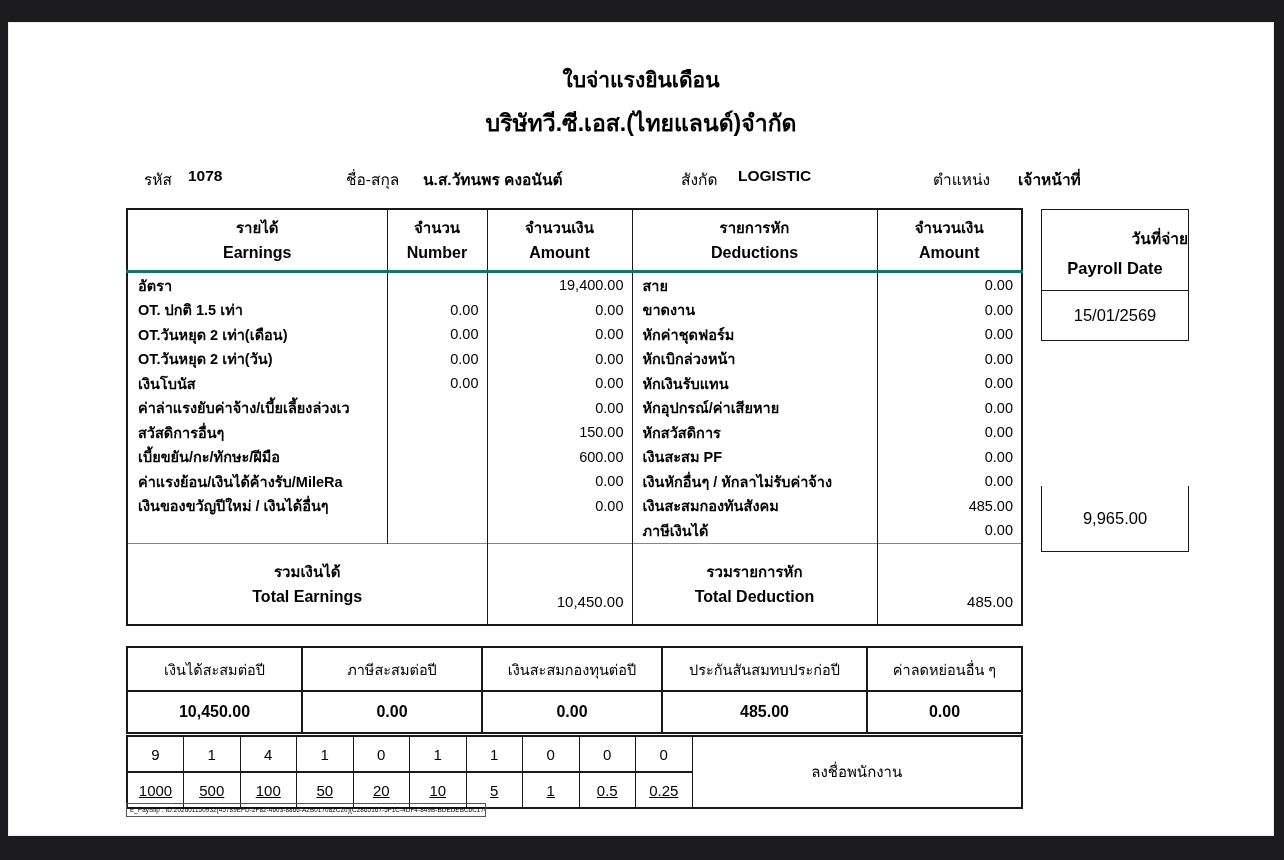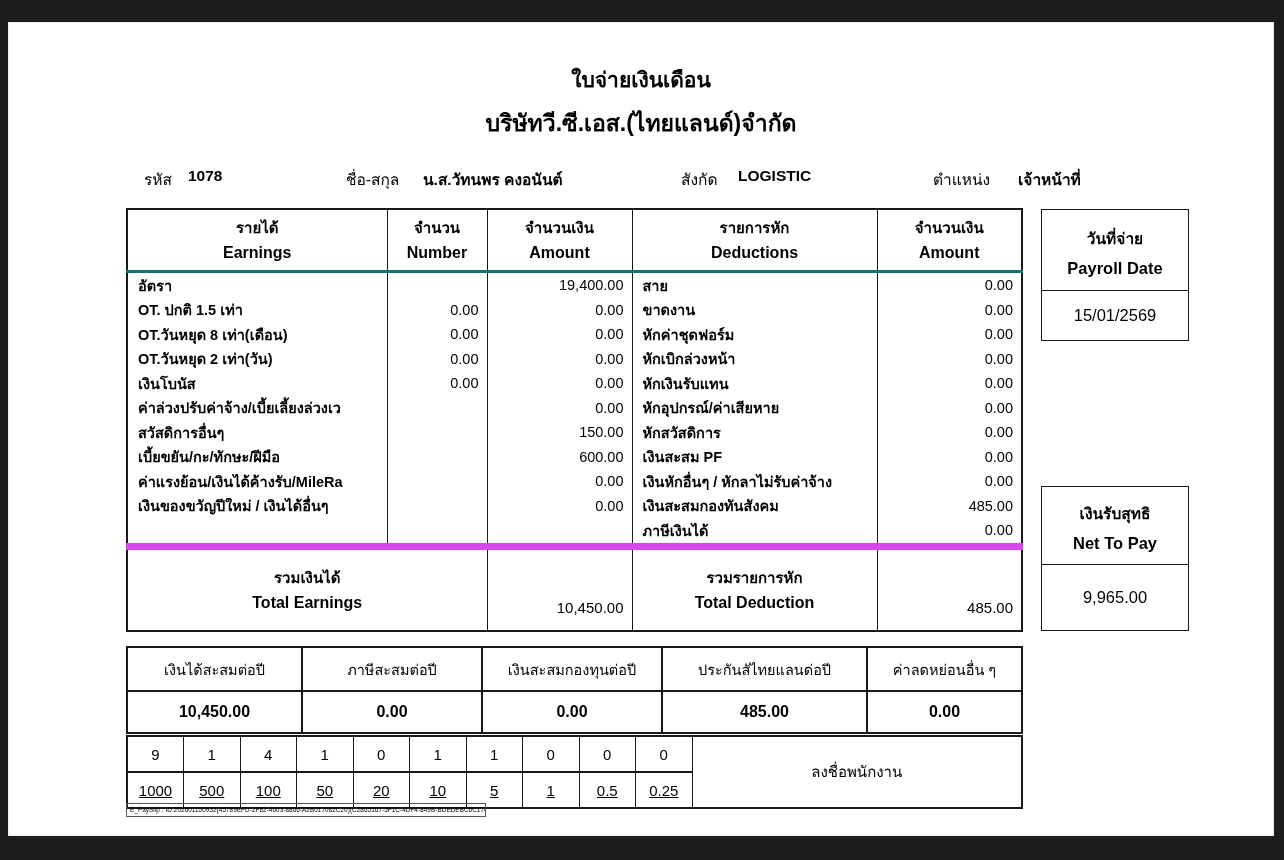--- a/index.html
+++ b/index.html
@@ -47,33 +47,33 @@
   .main-table .th-th{font-size:15px;font-weight:bold;line-height:26px;}
   .main-table .th-en{font-size:16px;font-weight:bold;line-height:24px;}
   .main-table td{
     border-left:1px solid #1a1a1a;border-right:1px solid #1a1a1a;
     padding:0 8px;height:24.5px;font-size:14.5px;
     overflow:hidden;white-space:nowrap;
   }
   .main-table td.label{font-weight:bold;text-align:left;padding-left:10px;}
   .main-table td.num{font-weight:normal;text-align:right;padding-left:28px;}
   .main-table tfoot td{
-    border-top:7px solid #d946ef;height:66px;
+    border-top:1px solid #d946ef;height:66px;
   }
   .main-table td.total-label{text-align:center;vertical-align:middle;white-space:normal;}
   .main-table .tl-th{font-size:15px;font-weight:bold;line-height:26px;}
   .main-table .tl-en{font-size:16px;font-weight:bold;line-height:24px;}
   .main-table td.total-amt{vertical-align:bottom;padding-bottom:14px;font-size:15px;}
 
   
   .side-box{position:absolute;left:1032px;width:148px;box-sizing:border-box;}
   .side-head{
     border:1px solid #1a1a1a;box-sizing:border-box;text-align:center;
   }
-  .side-head .th-line{font-size:15.5px;font-weight:bold;}
+  .side-head .th-line{font-size:15.5px;font-weight:bold;text-align:right;}
   .side-head .en-line{font-size:16.5px;font-weight:bold;}
   .side-value{
     border:1px solid #1a1a1a;border-top:none;box-sizing:border-box;
     text-align:center;font-size:16.5px;
     display:flex;align-items:center;justify-content:center;
   }
   .payroll-box{top:186px;}
   .payroll-box .side-head{height:82px;padding-top:16px;}
   .payroll-box .th-line{margin-bottom:8px;}
   .payroll-box .side-value{height:50px;}
@@ -115,21 +115,21 @@
     font-size:6.3px;line-height:12px;padding-left:3px;
     white-space:nowrap;overflow:hidden;letter-spacing:0.1px;
   }
 </style>
 </head>
 <body>
 
 <div class="stage">
   <div class="page">
 
-    <div class="title">ใบจ่ายเงินเดือน</div>
+    <div class="title">ใบจ่าแรงยินเดือน</div>
     <div class="company">บริษัทวี.ซี.เอส.(ไทยแลนด์)จำกัด</div>
 
     <div class="info-row">
       <span class="lbl pos-code-lbl">รหัส</span>
       <span class="val pos-code">1078</span>
       <span class="lbl pos-name-lbl">ชื่อ-สกุล</span>
       <span class="val pos-name">น.ส.วัทนพร คงอนันต์</span>
       <span class="lbl pos-dept-lbl">สังกัด</span>
       <span class="val pos-dept">LOGISTIC</span>
       <span class="lbl pos-pos-lbl">ตำแหน่ง</span>
@@ -177,42 +177,42 @@
             <td class="num">0.00</td>
           </tr>
           <tr>
             <td class="label">OT. ปกติ 1.5 เท่า</td>
             <td class="num">0.00</td>
             <td class="num">0.00</td>
             <td class="label">ขาดงาน</td>
             <td class="num">0.00</td>
           </tr>
           <tr>
-            <td class="label">OT.วันหยุด 8 เท่า(เดือน)</td>
+            <td class="label">OT.วันหยุด 2 เท่า(เดือน)</td>
             <td class="num">0.00</td>
             <td class="num">0.00</td>
             <td class="label">หักค่าชุดฟอร์ม</td>
             <td class="num">0.00</td>
           </tr>
           <tr>
             <td class="label">OT.วันหยุด 2 เท่า(วัน)</td>
             <td class="num">0.00</td>
             <td class="num">0.00</td>
             <td class="label">หักเบิกล่วงหน้า</td>
             <td class="num">0.00</td>
           </tr>
           <tr>
             <td class="label">เงินโบนัส</td>
             <td class="num">0.00</td>
             <td class="num">0.00</td>
             <td class="label">หักเงินรับแทน</td>
             <td class="num">0.00</td>
           </tr>
           <tr>
-            <td class="label">ค่าล่วงปรับค่าจ้าง/เบี้ยเลี้ยงล่วงเว</td>
+            <td class="label">ค่าล่าแรงยับค่าจ้าง/เบี้ยเลี้ยงล่วงเว</td>
             <td class="num"></td>
             <td class="num">0.00</td>
             <td class="label">หักอุปกรณ์/ค่าเสียหาย</td>
             <td class="num">0.00</td>
           </tr>
           <tr>
             <td class="label">สวัสดิการอื่นๆ</td>
             <td class="num"></td>
             <td class="num">150.00</td>
             <td class="label">หักสวัสดิการ</td>
@@ -265,41 +265,37 @@
 
     <div class="side-box payroll-box">
       <div class="side-head">
         <div class="th-line">วันที่จ่าย</div>
         <div class="en-line">Payroll Date</div>
       </div>
       <div class="side-value">15/01/2569</div>
     </div>
 
     <div class="side-box net-box">
-      <div class="side-head">
-        <div class="th-line">เงินรับสุทธิ</div>
-        <div class="en-line">Net To Pay</div>
-      </div>
       <div class="side-value">9,965.00</div>
     </div>
 
     <table class="ytd-table">
       <colgroup>
         <col style="width:175px">
           <col style="width:180px">
           <col style="width:180px">
         <col style="width:205px">
           <col style="width:155px">
       </colgroup>
       <thead>
           <tr>
             <th>เงินได้สะสมต่อปี</th>
             <th>ภาษีสะสมต่อปี</th>
             <th>เงินสะสมกองทุนต่อปี</th>
-            <th>ประกันสัไทยแลนด่อปี</th>
+            <th>ประกันสันสมทบประก่อปี</th>
             <th>ค่าลดหย่อนอื่น ๆ</th>
           </tr>
         </thead>
       <tbody>
           <tr>
             <td>10,450.00</td>
             <td>0.00</td>
             <td>0.00</td>
             <td>485.00</td>
             <td>0.00</td>

